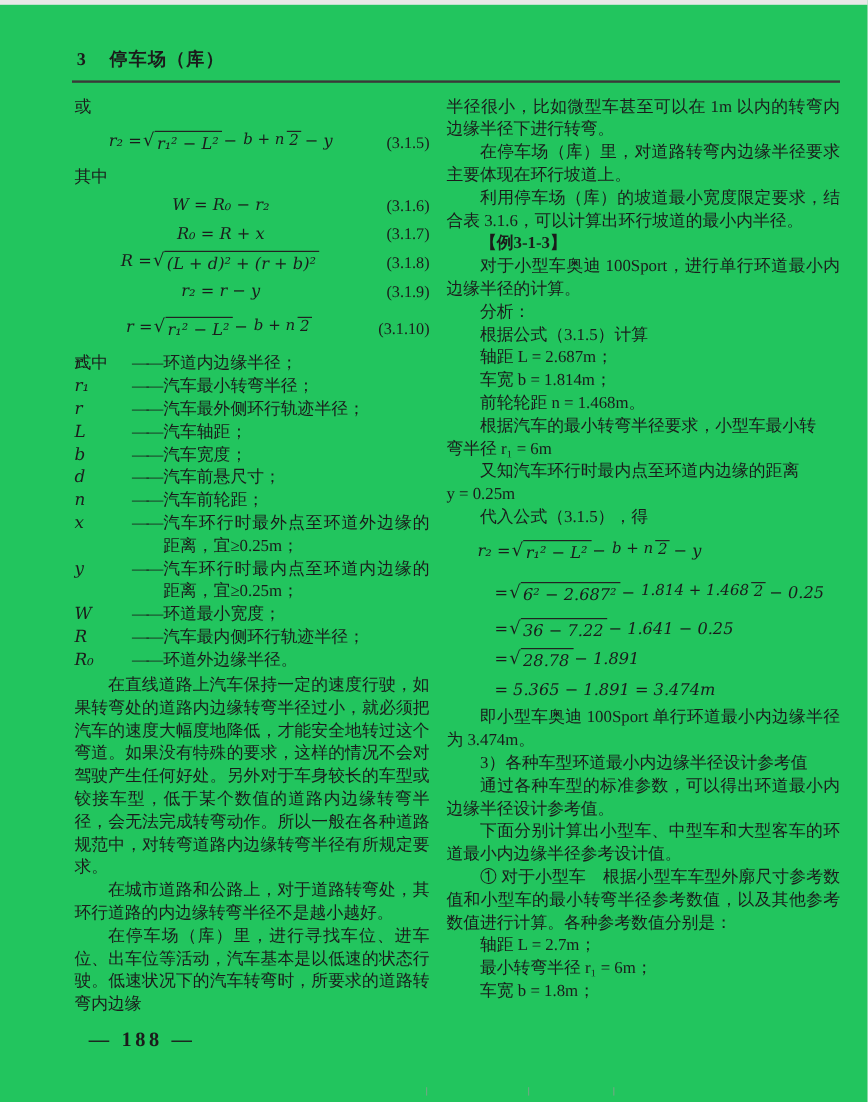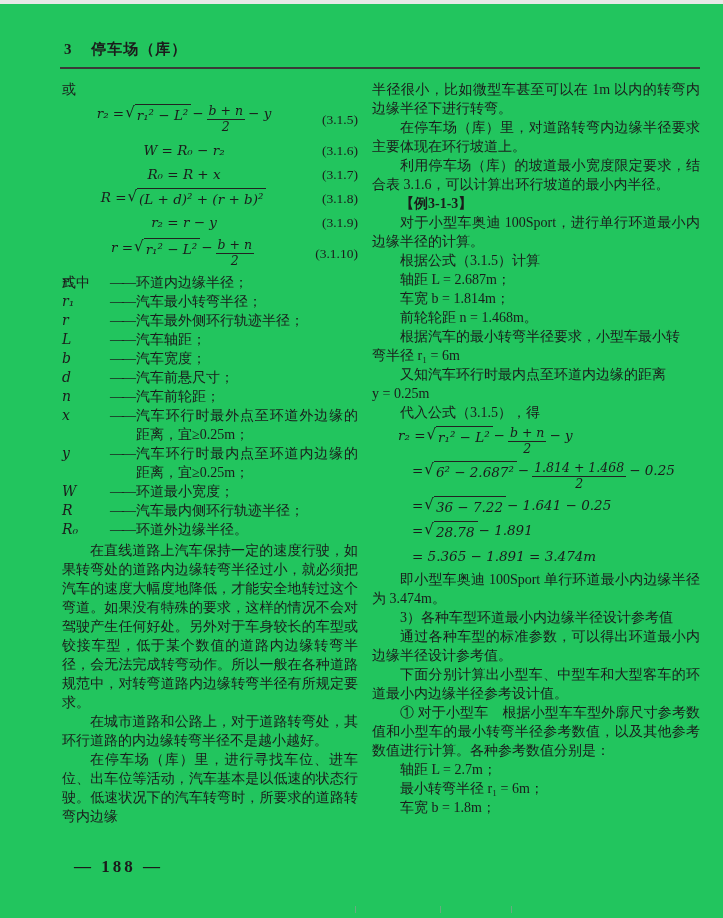--- a/index.html
+++ b/index.html
@@ -21,21 +21,21 @@
   .frow{position:relative;display:flex;justify-content:center;align-items:center;
         padding-right:52px;margin:2px 0;min-height:22px;}
   .frow.tall{min-height:34px;margin:3px 0;}
   .eqno{position:absolute;right:0;top:50%;transform:translateY(-50%);
         font-size:13.5px;font-style:normal;white-space:nowrap;}
   .math{font-family:"DejaVu Serif","Liberation Serif",serif;font-style:italic;
         font-size:13.5px;white-space:nowrap;display:inline-flex;align-items:flex-start;}
   .sqrt{display:inline-flex;align-items:flex-start;margin:0 1px;}
   .rsym{font-style:normal;font-size:15px;transform:translateY(-1px);}
   .rbody{border-top:1.2px solid #222;padding:1px 3px 0 2px;}
-  .frac{display:inline-flex;flex-direction:column;text-align:center;line-height:1.15;
+  .frac{display:inline-flex;flex-direction:row;text-align:center;line-height:1.15;
         font-size:12.5px;margin:0 3px;}
   .frac .den{border-top:1px solid #222;padding:0 2px;}
   .frac .num{padding:0 2px;}
 
   
   .defs{position:relative;margin:3px 0 2px 0;}
   .shizhong{position:absolute;left:0;top:0;}
   .defrow{display:flex;}
   .defterm{width:48px;font-family:"DejaVu Serif",serif;
            font-style:italic;flex:none;}
@@ -77,20 +77,21 @@
           <span> − </span>
           <span class="frac">
               <span class="num">b + n</span>
               <span class="den">2</span>
             </span>
           <span> − y</span>
         </span>
         <span class="eqno">(3.1.5)</span>
       </div>
 
+      <div class="plainline">其中</div>
 
       <div class="frow">
         <span class="math">W = R₀ − r₂</span>
         <span class="eqno">(3.1.6)</span>
       </div>
       <div class="frow">
         <span class="math">R₀ = R + x</span>
         <span class="eqno">(3.1.7)</span>
       </div>
       <div class="frow">
@@ -191,20 +192,21 @@
       <p>在城市道路和公路上，对于道路转弯处，其环行道路的内边缘转弯半径不是越小越好。</p>
       <p>在停车场（库）里，进行寻找车位、进车位、出车位等活动，汽车基本是以低速的状态行驶。低速状况下的汽车转弯时，所要求的道路转弯内边缘</p>
     </div>
 
     <div class="col right">
       <p class="noindent">半径很小，比如微型车甚至可以在 1m 以内的转弯内边缘半径下进行转弯。</p>
       <p>在停车场（库）里，对道路转弯内边缘半径要求主要体现在环行坡道上。</p>
       <p>利用停车场（库）的坡道最小宽度限定要求，结合表 3.1.6，可以计算出环行坡道的最小内半径。</p>
       <p class="bold">【例3-1-3】</p>
       <p>对于小型车奥迪 100Sport，进行单行环道最小内边缘半径的计算。</p>
+      <p>分析：</p>
       <p>根据公式（3.1.5）计算</p>
       <p>轴距 L = 2.687m；</p>
       <p>车宽 b = 1.814m；</p>
       <p>前轮轮距 n = 1.468m。</p>
       <p>根据汽车的最小转弯半径要求，小型车最小转</p>
       <p class="noindent">弯半径 r₁ = 6m</p>
       <p>又知汽车环行时最内点至环道内边缘的距离</p>
       <p class="noindent">y = 0.25m</p>
       <p>代入公式（3.1.5），得</p>
 

